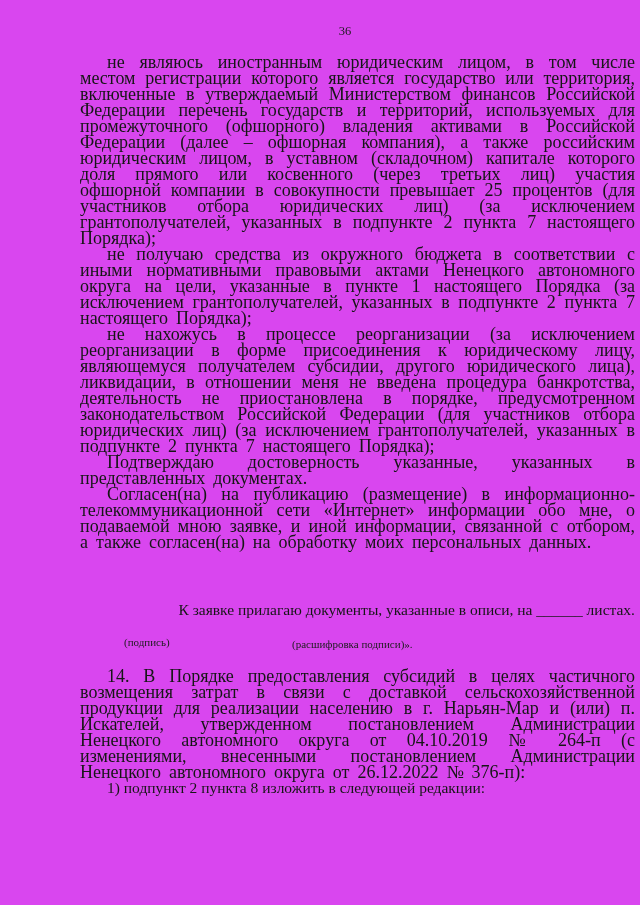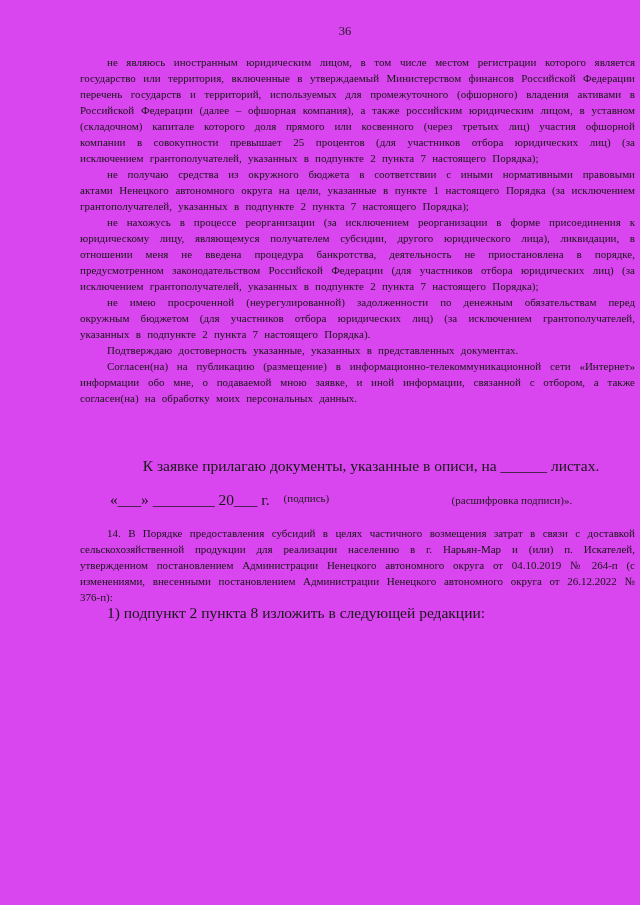--- a/index.html
+++ b/index.html
@@ -31,33 +31,33 @@
     color: #1a1a1a;
   }
   .content {
     position: absolute;
     left: 80px;
     top: 54px;
     width: 555px;
   }
   .body-p {
     margin: 0;
-    font-size: 11px;
+    font-size: 18px;
     line-height: 16px;
     text-align: justify;
     text-indent: 27px;
     word-spacing: 3.5px;
     color: #161616;
   }
   .attachment {
     margin: 52px 0 0 0;
     font-size: 15.5px;
     line-height: 16px;
     text-indent: 27px;
-    text-align: center;
+    text-align: right;
     word-spacing: 0;
     color: #161616;
   }
   .sig-row {
     margin-top: 18px;
     padding-left: 30px;
     display: flex;
     align-items: flex-start;
   }
   .sig-date {
@@ -96,28 +96,26 @@
 </head>
 <body>
 
 <div class="page">
   <div class="page-number">36</div>
 
   <div class="content">
     <p class="body-p">не являюсь иностранным юридическим лицом, в том числе местом регистрации которого является государство или территория, включенные в утверждаемый Министерством финансов Российской Федерации перечень государств и территорий, используемых для промежуточного (офшорного) владения активами в Российской Федерации (далее – офшорная компания), а также российским юридическим лицом, в уставном (складочном) капитале которого доля прямого или косвенного (через третьих лиц) участия офшорной компании в совокупности превышает 25 процентов (для участников отбора юридических лиц) (за исключением грантополучателей, указанных в подпункте 2 пункта 7 настоящего Порядка);</p>
     <p class="body-p">не получаю средства из окружного бюджета в соответствии с иными нормативными правовыми актами Ненецкого автономного округа на цели, указанные в пункте 1 настоящего Порядка (за исключением грантополучателей, указанных в подпункте 2 пункта 7 настоящего Порядка);</p>
     <p class="body-p">не нахожусь в процессе реорганизации (за исключением реорганизации в форме присоединения к юридическому лицу, являющемуся получателем субсидии, другого юридического лица), ликвидации, в отношении меня не введена процедура банкротства, деятельность не приостановлена в порядке, предусмотренном законодательством Российской Федерации (для участников отбора юридических лиц) (за исключением грантополучателей, указанных в подпункте 2 пункта 7 настоящего Порядка);</p>
-    <p class="body-p">не имею просроченной (неурегулированной) задолженности по денежным обязательствам перед окружным бюджетом (для участников отбора юридических лиц) (за исключением грантополучателей, указанных в подпункте 2 пункта 7 настоящего Порядка).</p>
     <p class="body-p">Подтверждаю достоверность указанные, указанных в представленных документах.</p>
     <p class="body-p">Согласен(на) на публикацию (размещение) в информационно-телекоммуникационной сети «Интернет» информации обо мне, о подаваемой мною заявке, и иной информации, связанной с отбором, а также согласен(на) на обработку моих персональных данных.</p>
 
     <p class="attachment">К заявке прилагаю документы, указанные в описи, на ______ листах.</p>
 
     <div class="sig-row">
-      <span class="sig-date">«___» ________ 20___ г.</span>
       <div class="sig-col sig-col-1">
         <div class="sig-line"></div>
         <div class="sig-caption">(подпись)</div>
       </div>
       <div class="sig-col sig-col-2">
         <div class="sig-line"></div>
         <div class="sig-caption">(расшифровка подписи)».</div>
       </div>
     </div>
 

